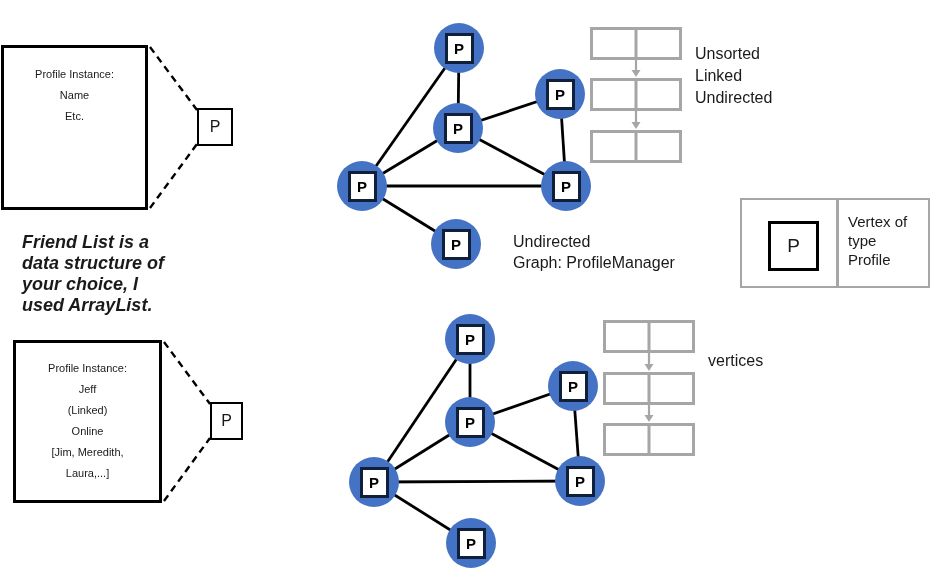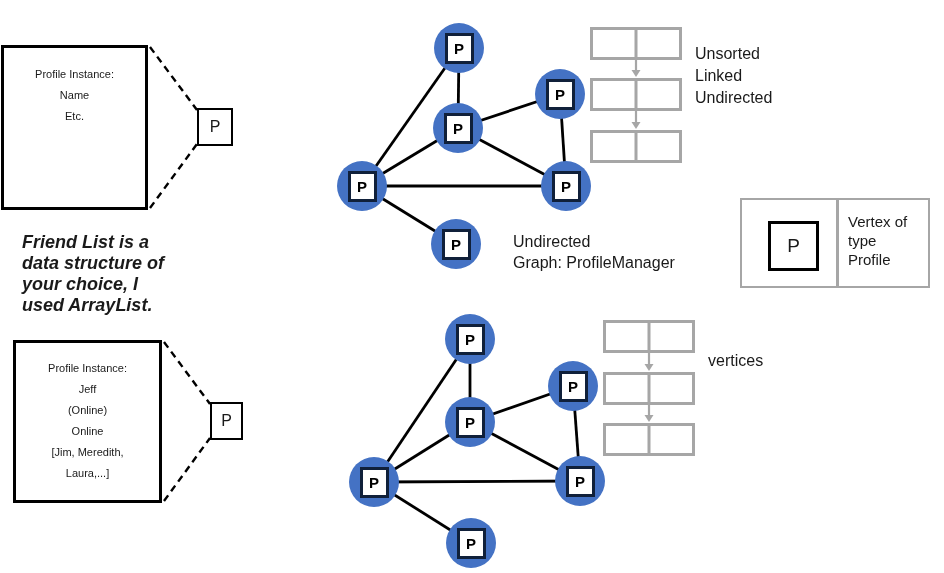--- a/index.html
+++ b/index.html
@@ -158,21 +158,21 @@
   <div class="note">
     <div>Friend List is a</div>
     <div>data structure of</div>
     <div>your choice, I</div>
     <div>used ArrayList.</div>
   </div>
 
   <div class="profile-box" id="concrete-box">
     <div>Profile Instance:</div>
     <div>Jeff</div>
-    <div>(Online)</div>
+    <div>(Linked)</div>
     <div>Online</div>
     <div>[Jim, Meredith,</div>
     <div>Laura,...]</div>
   </div>
   <div class="p-box" id="p-box-concrete">P</div>
 
   <div class="diagram-label" style="left:513px; top:231px;">
     <div>Undirected</div>
     <div>Graph: ProfileManager</div>
   </div>

